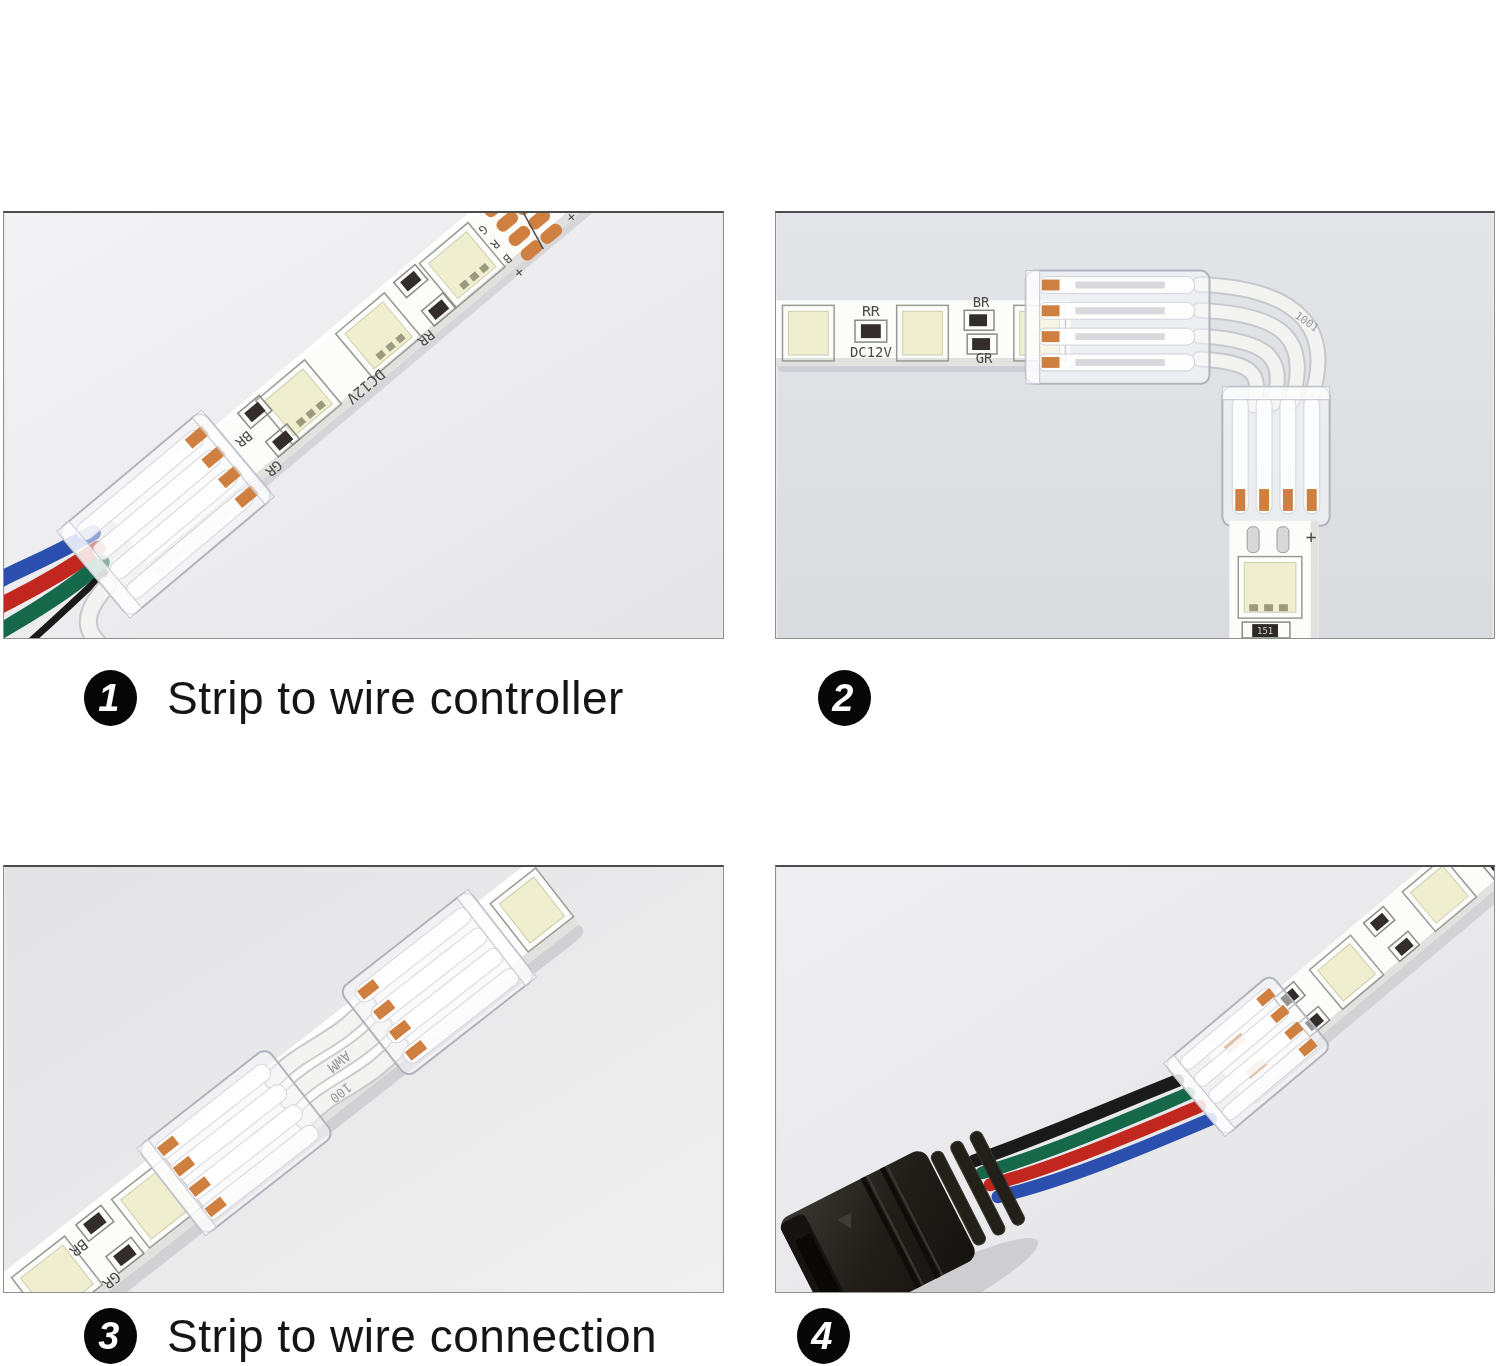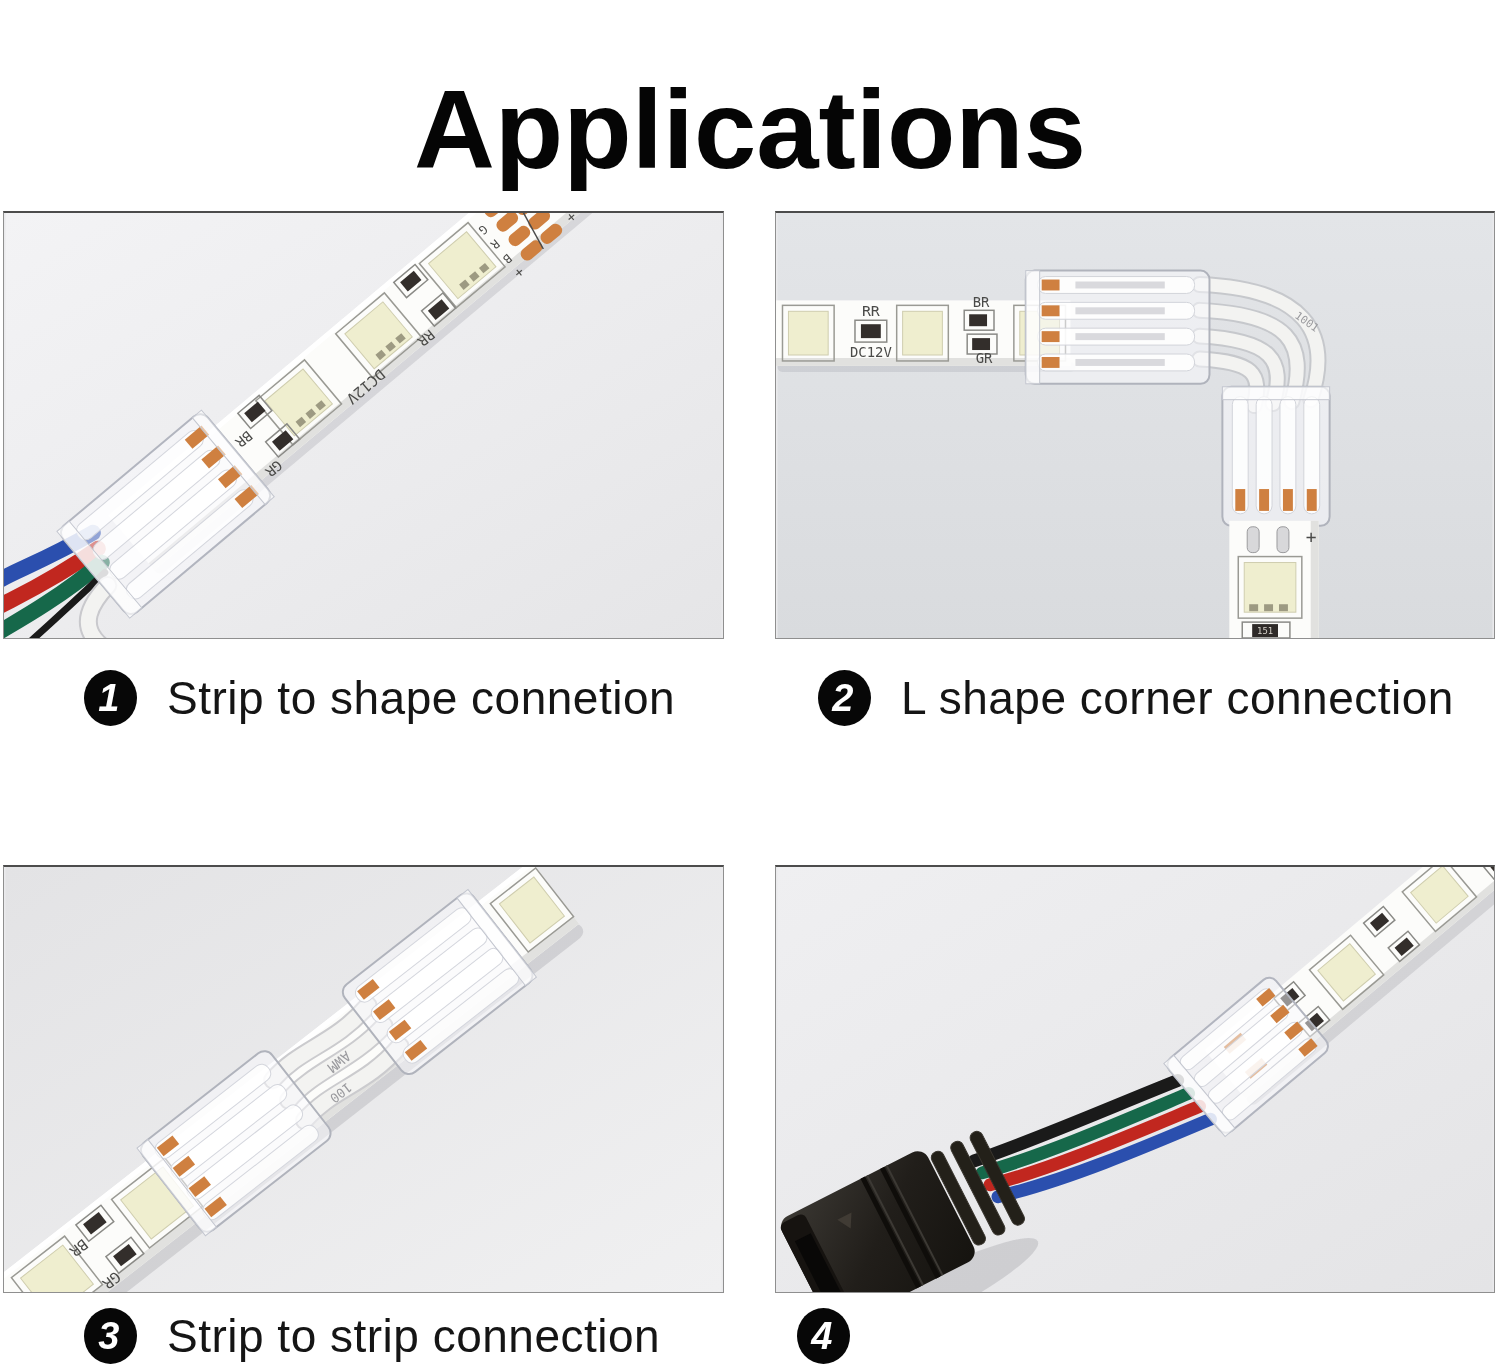--- a/index.html
+++ b/index.html
@@ -25,21 +25,20 @@
        justify-content:center;margin-right:30px;flex:0 0 auto;padding-right:3px;box-sizing:border-box;}
   .pcb-label{font-family:"DejaVu Sans Mono","Liberation Mono",monospace;fill:#4a4a48;}
   .res-text{font-family:"DejaVu Sans Mono",monospace;fill:#d8d4cc;}
   .wire-mark{font-family:"DejaVu Sans Mono",monospace;fill:#9a9a9e;}
 </style>
 </head>
 <body>
 
 <div class="page">
 
-  <h1 class="title">Applications</h1>
 
   <figure class="photo p1">
     <svg viewBox="0 0 721 428">
       <defs>
         <linearGradient id="bg1" x1="0" y1="0" x2="1" y2="1">
           <stop offset="0" stop-color="#f3f3f5"></stop>
             <stop offset="0.6" stop-color="#ebebed"></stop>
           <stop offset="1" stop-color="#e5e5e7"></stop>
         </linearGradient>
       </defs>
@@ -405,27 +404,26 @@
         <line x1="9" y1="-62" x2="9" y2="62" stroke="#3c3934" stroke-width="2"></line>
         <rect x="-115" y="-58" width="28" height="112" rx="6" fill="#161310"></rect>
         <rect x="-108" y="-36" width="18" height="74" fill="#090807"></rect>
         <polygon points="-60,-36 -44,-36 -52,-22" fill="#403b34"></polygon>
       </g>
     </svg>
   </figure>
 
   <div class="caption c1">
     <span class="num">1</span>
-    <span>Strip to shape connetion</span>
+    <span>Strip to wire controller</span>
   </div>
   <div class="caption c2">
     <span class="num">2</span>
-    <span>L shape corner connection</span>
   </div>
   <div class="caption c3">
     <span class="num">3</span>
-    <span>Strip to strip connection</span>
+    <span>Strip to wire connection</span>
   </div>
   <div class="caption c4">
     <span class="num">4</span>
   </div>
 
 </div>
 
 </body></html>

